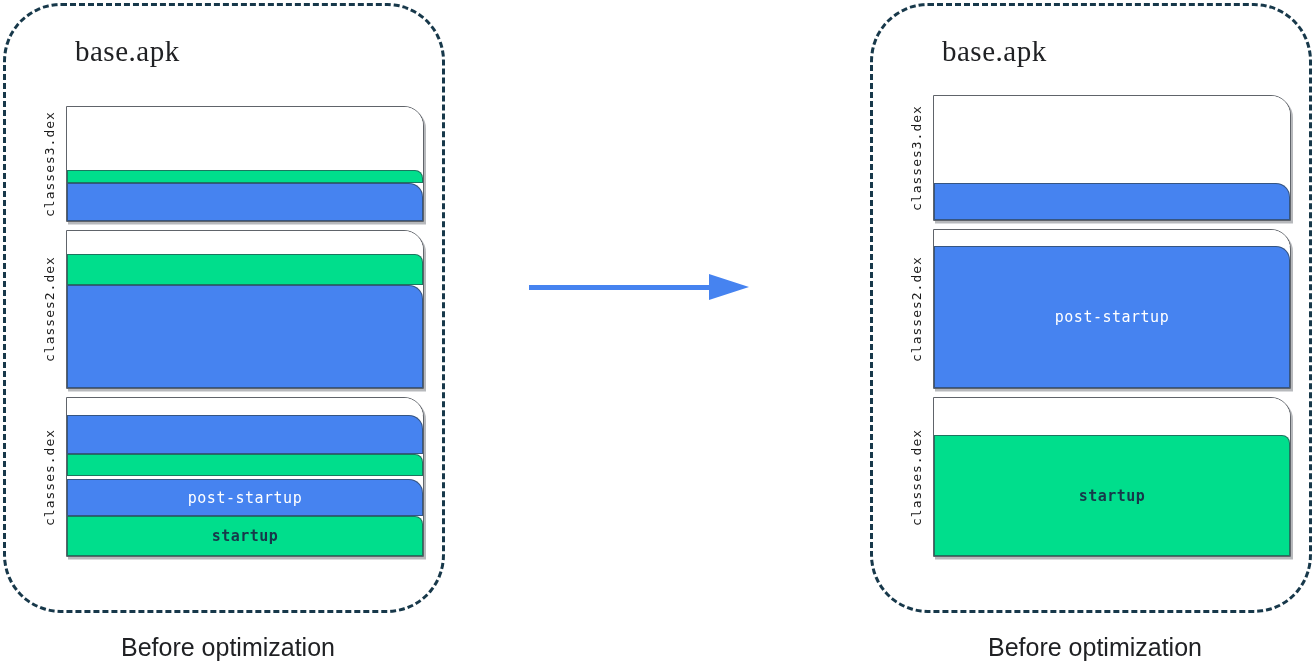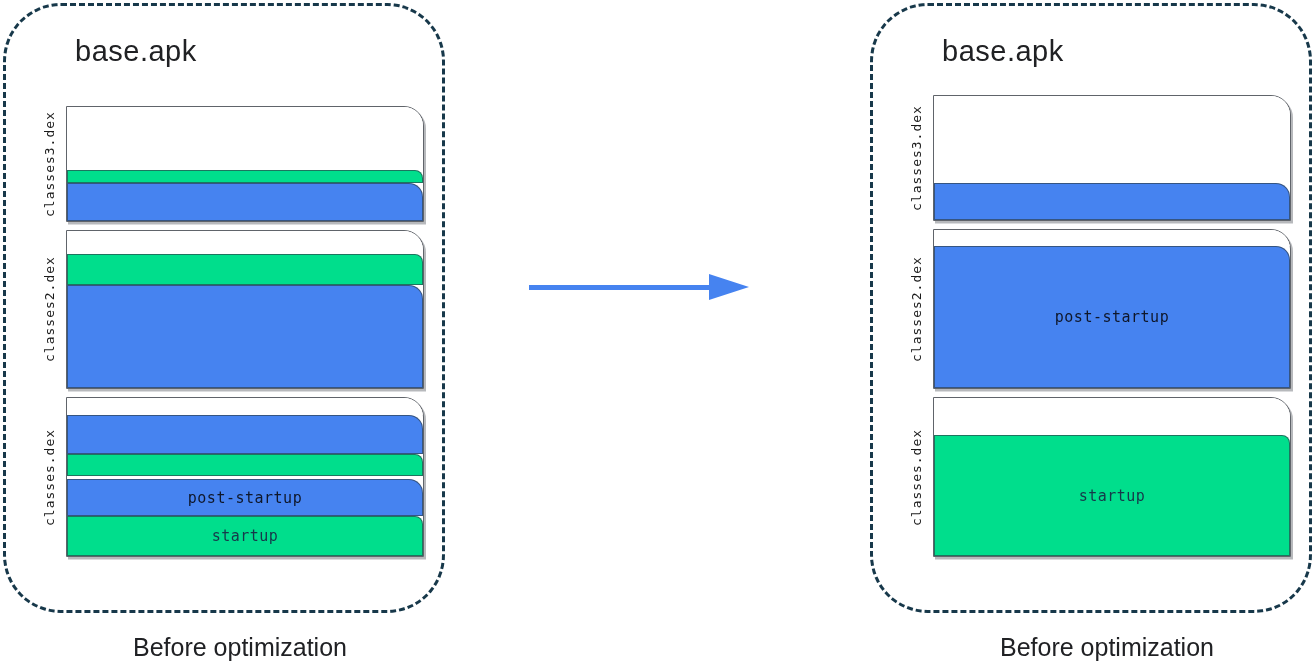--- a/index.html
+++ b/index.html
@@ -13,21 +13,21 @@
   
   .panel { position:absolute; top:3px; width:442px; height:610px; }
   .panel.before { left:3px; }
   .panel.after  { left:870px; }
   .dashed-box {
     position:absolute; inset:0;
     border:3.5px dashed #17384a; border-radius:58px;
   }
   .apk-title {
     position:absolute; left:72px; top:32px;
-    font-family:Liberation Sans, sans-serif;
+    font-family:Liberation Serif, serif;
     font-size:29px; font-weight:500; letter-spacing:.5px; color:#202124;
   }
 
   
   .files {
     position:absolute; left:30px; width:391px;
     display:flex; flex-direction:column; gap:8px;
   }
   .panel.before .files { top:103px; }
   .panel.after  .files { top:92px; }
@@ -48,32 +48,33 @@
   }
   .seg {
     flex:0 0 auto; width:100%;
     display:flex; align-items:center; justify-content:center;
     font-family:"DejaVu Sans Mono", monospace; font-size:15px; letter-spacing:.5px;
   }
   .seg-white { flex:1 1 auto; background:#ffffff; }
   .seg-green {
     background:#00de8c; border:1px solid rgba(45,60,70,.65);
     border-top-right-radius:8px;
+    font-weight:bold;
   }
   .seg-blue {
     background:#4683f0; border:1px solid rgba(45,60,70,.65);
     border-top-right-radius:14px;
   }
   .seg.gap-above { margin-top:3px; }
-  .label-on-blue  { color:#0f172a; }
+  .label-on-blue  { color:#ffffff; }
   .label-on-green { color:#17384a; }
 
   
   .caption {
-    position:absolute; top:630px; left:16px; width:100%;
+    position:absolute; top:630px; left:4px; width:100%;
     text-align:center; font-size:25px; color:#202124;
   }
 
   
   .arrow { position:absolute; }
   .arrow-line {
     position:absolute; left:529px; top:285px;
     width:181px; height:5px; background:#4683f0;
   }
   .arrow-head {

